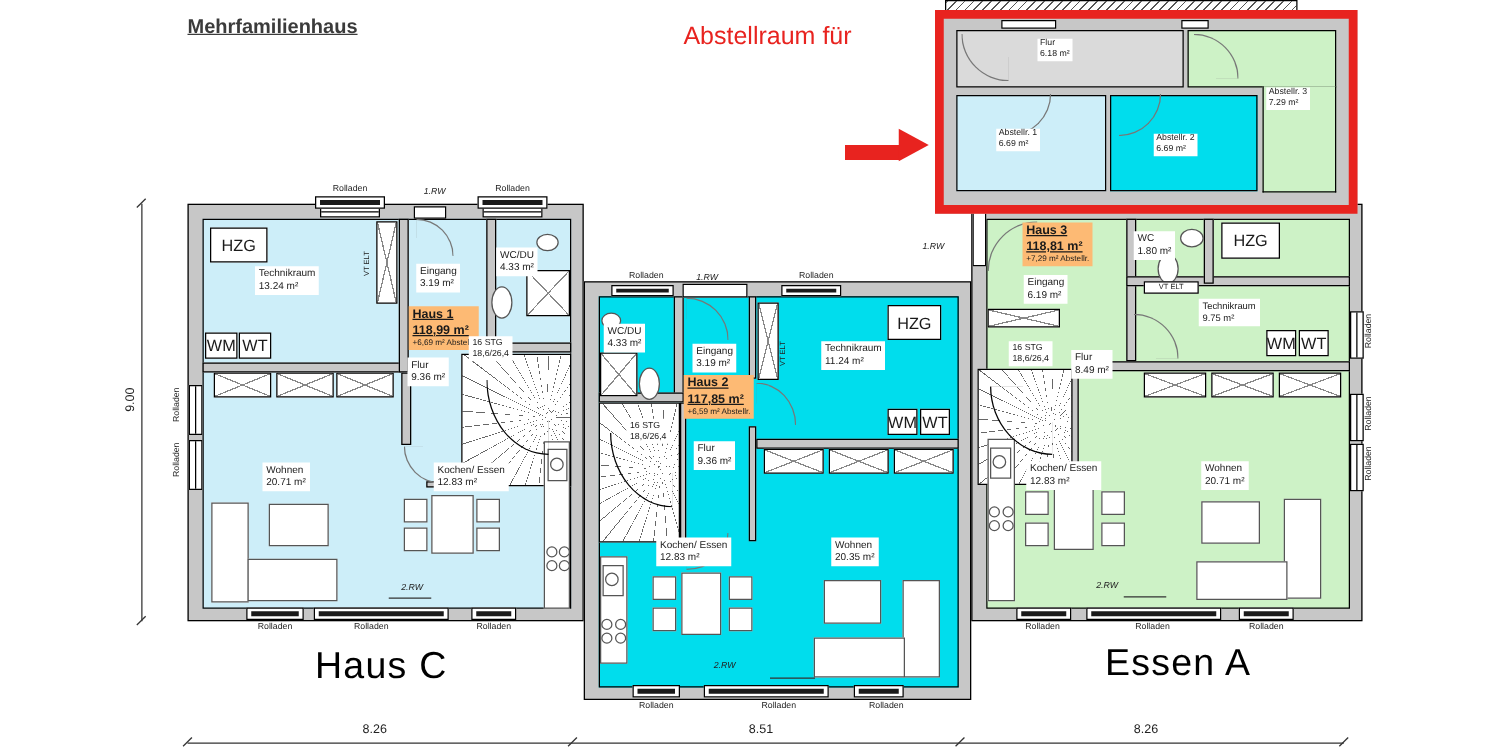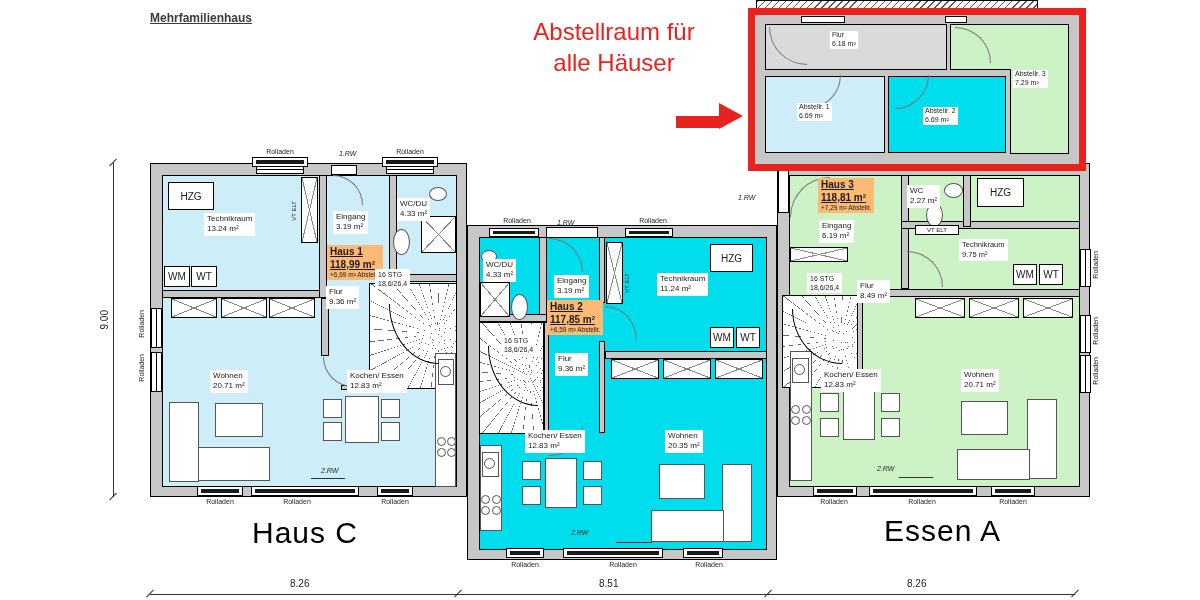--- a/index.html
+++ b/index.html
@@ -10,21 +10,21 @@
 .floor{position:absolute;border:1px solid #000}
 .fc{background:#cdeef9}
 .fm{background:#00dded}
 .fa{background:#cdf2c6}
 .fg{background:#dadada}
 .iw{position:absolute;background:#c7c7c7;border:1px solid #000;z-index:2}
 .rl{position:absolute;background:#fff;font-size:8px;line-height:1.3;padding:1px 3px;white-space:nowrap;z-index:5}
 .hd{position:absolute;background:#fdba74;font-size:10px;font-weight:bold;line-height:1.25;padding:1px 3px;white-space:nowrap;z-index:5}
 .hd .u{text-decoration:underline}
 .hd .nt{font-size:6.5px;font-weight:normal}
-.tb{position:absolute;background:#fff;border:1px solid #000;display:flex;align-items:center;justify-content:center;font-size:10px;z-index:4}
+.tb{position:absolute;background:#fff;border:1px solid #000;display:flex;align-items:center;justify-content:center;font-size:13px;z-index:4}
 .stg{position:absolute;background:#fff;font-size:7px;line-height:1.25;white-space:nowrap;z-index:5;padding:0 2px}
 .rol{position:absolute;font-size:7px;color:#222;text-align:center;white-space:nowrap;z-index:6}
 .rov{position:absolute;font-size:7px;color:#222;writing-mode:vertical-rl;transform:rotate(180deg);white-space:nowrap;z-index:6}
 .vt{position:absolute;font-size:6px;color:#222;writing-mode:vertical-rl;transform:rotate(180deg);white-space:nowrap;z-index:6}
 .rw{position:absolute;font-size:7px;font-style:italic;color:#222;white-space:nowrap;z-index:6}
 .bar{position:absolute;background:#fff;border:1px solid #000;z-index:3}
 .bar::after{content:"";position:absolute;left:3px;right:3px;top:2px;bottom:2px;background:#1a1a1a}
 .gap{position:absolute;background:#fff;border:1px solid #000;z-index:2}
 .gap::after{content:"";position:absolute;left:0;right:0;top:45%;height:1px;background:#000}
 .gapv{position:absolute;background:#fff;border:1px solid #000;z-index:2}
@@ -39,37 +39,36 @@
 .a4{position:absolute;z-index:3}
 .aTL{border-top:1px solid #777;border-left:1px solid #777;border-top-left-radius:100% 100%}
 .aTR{border-top:1px solid #777;border-right:1px solid #777;border-top-right-radius:100% 100%}
 .aBL{border-bottom:1px solid #777;border-left:1px solid #777;border-bottom-left-radius:100% 100%}
 .aBR{border-bottom:1px solid #777;border-right:1px solid #777;border-bottom-right-radius:100% 100%}
 .dimh{position:absolute;height:1px;background:#333;z-index:1}
 .dimv{position:absolute;width:1px;background:#333;z-index:1}
 .tk{position:absolute;width:10px;height:1px;background:#333;transform:rotate(-45deg);z-index:1}
 .dt{position:absolute;font-size:10px;color:#222;z-index:2;background:#fff;padding:0 2px}
 .big{position:absolute;font-size:30px;color:#000;letter-spacing:1px;z-index:6}
-.ttl{position:absolute;left:150px;top:8px;font-size:12px;font-weight:bold;color:#3b3b3b;line-height:1.8;z-index:6}
+.ttl{position:absolute;left:150px;top:8px;font-size:16px;font-weight:bold;color:#3b3b3b;line-height:1.8;z-index:6}
 .ttl div{text-decoration:underline}
-.redtx{position:absolute;left:488px;top:16px;width:252px;text-align:center;color:#e8231f;font-size:24px;line-height:1.3;z-index:7}
+.redtx{position:absolute;left:488px;top:16px;width:252px;text-align:center;color:#e8231f;font-size:20px;line-height:1.3;z-index:7}
 .hatch{position:absolute;border:1px solid #000;background:repeating-linear-gradient(135deg,#555 0 1px,#fff 1px 5px);z-index:1}
 .redbox{position:absolute;left:748px;top:8px;width:338px;height:163px;border:7px solid #e8231f;background:#c7c7c7;z-index:4}
 .arw{position:absolute;height:1px;background:#333;z-index:4}
 </style>
 </head>
 <body>
 
 <div class="ttl">
   <div>Mehrfamilienhaus</div>
 </div>
 
 <div class="redtx">
   <div>Abstellraum für</div>
-  <div>alle Häuser</div>
 </div>
 <div class="ab" style="left:676px;top:116px;width:44px;height:12px;background:#e8231f;z-index:6"></div>
 <div class="ab" style="left:719px;top:103px;width:0;height:0;border-left:24px solid #e8231f;border-top:13px solid transparent;border-bottom:13px solid transparent;z-index:6"></div>
 <div class="hatch" style="left:756px;top:0;width:282px;height:11px"></div>
 
 <div class="redbox">
   <div class="ab fg" style="left:10px;top:9px;width:182px;height:46px;border:1px solid #000"></div>
   <div class="ab fa" style="left:195px;top:9px;width:119px;height:46px;border:1px solid #000"></div>
   <div class="ab fa" style="left:255px;top:54px;width:59px;height:85px;border:1px solid #000;border-top:none"></div>
   <div class="ab fc" style="left:10px;top:61px;width:120px;height:77px;border:1px solid #000"></div>
@@ -346,21 +345,21 @@
     <div class="u">Haus 3</div>
     <div class="u">118,81 m²</div>
     <div class="nt">+7,29 m² Abstellr.</div>
   </div>
   <div class="rl" style="left:41px;top:56px">
     <div>Eingang</div>
     <div>6.19 m²</div>
   </div>
   <div class="rl" style="left:129px;top:21px">
     <div>WC</div>
-    <div>2.27 m²</div>
+    <div>1.80 m²</div>
   </div>
   <div class="tb" style="left:199px;top:14px;width:47px;height:29px">HZG</div>
   <div class="rl" style="left:181px;top:75px;font-size:7.5px">
     <div>Technikraum</div>
     <div>9.75 m²</div>
   </div>
   <div class="tb" style="left:235px;top:100px;width:24px;height:21px">WM</div>
   <div class="tb" style="left:261px;top:100px;width:24px;height:21px">WT</div>
   <div class="rl" style="left:79px;top:116px">
     <div>Flur</div>

